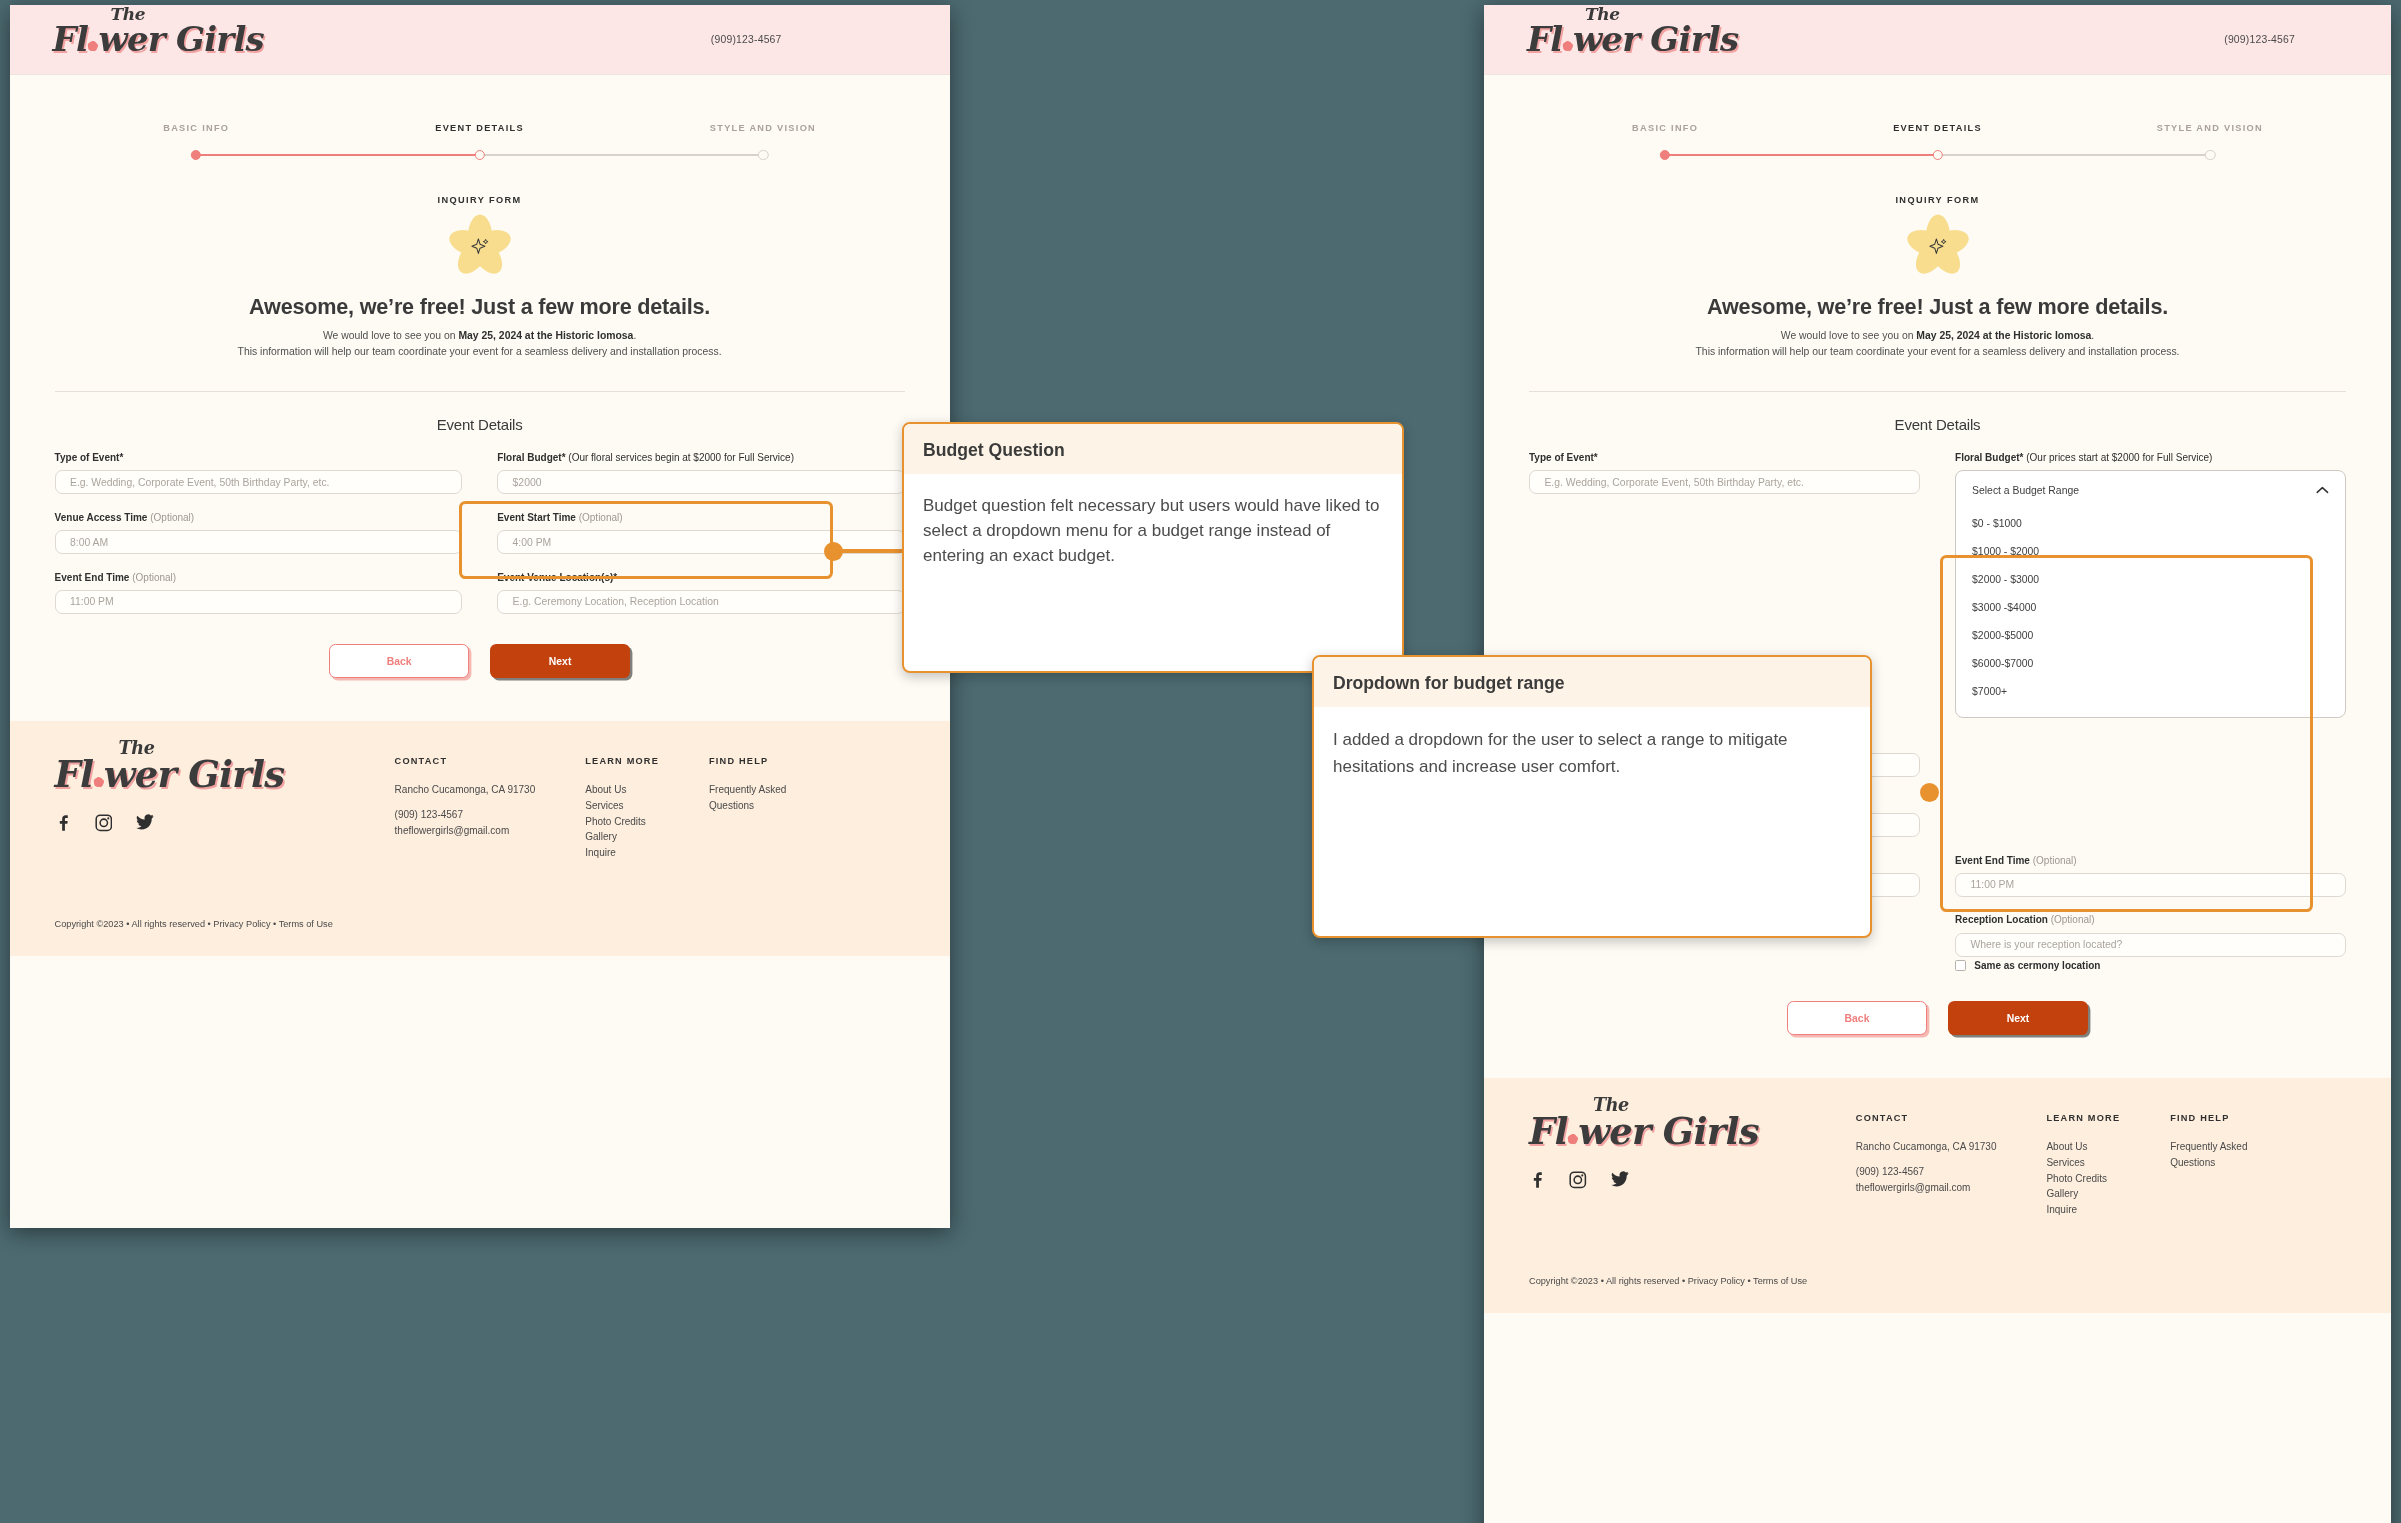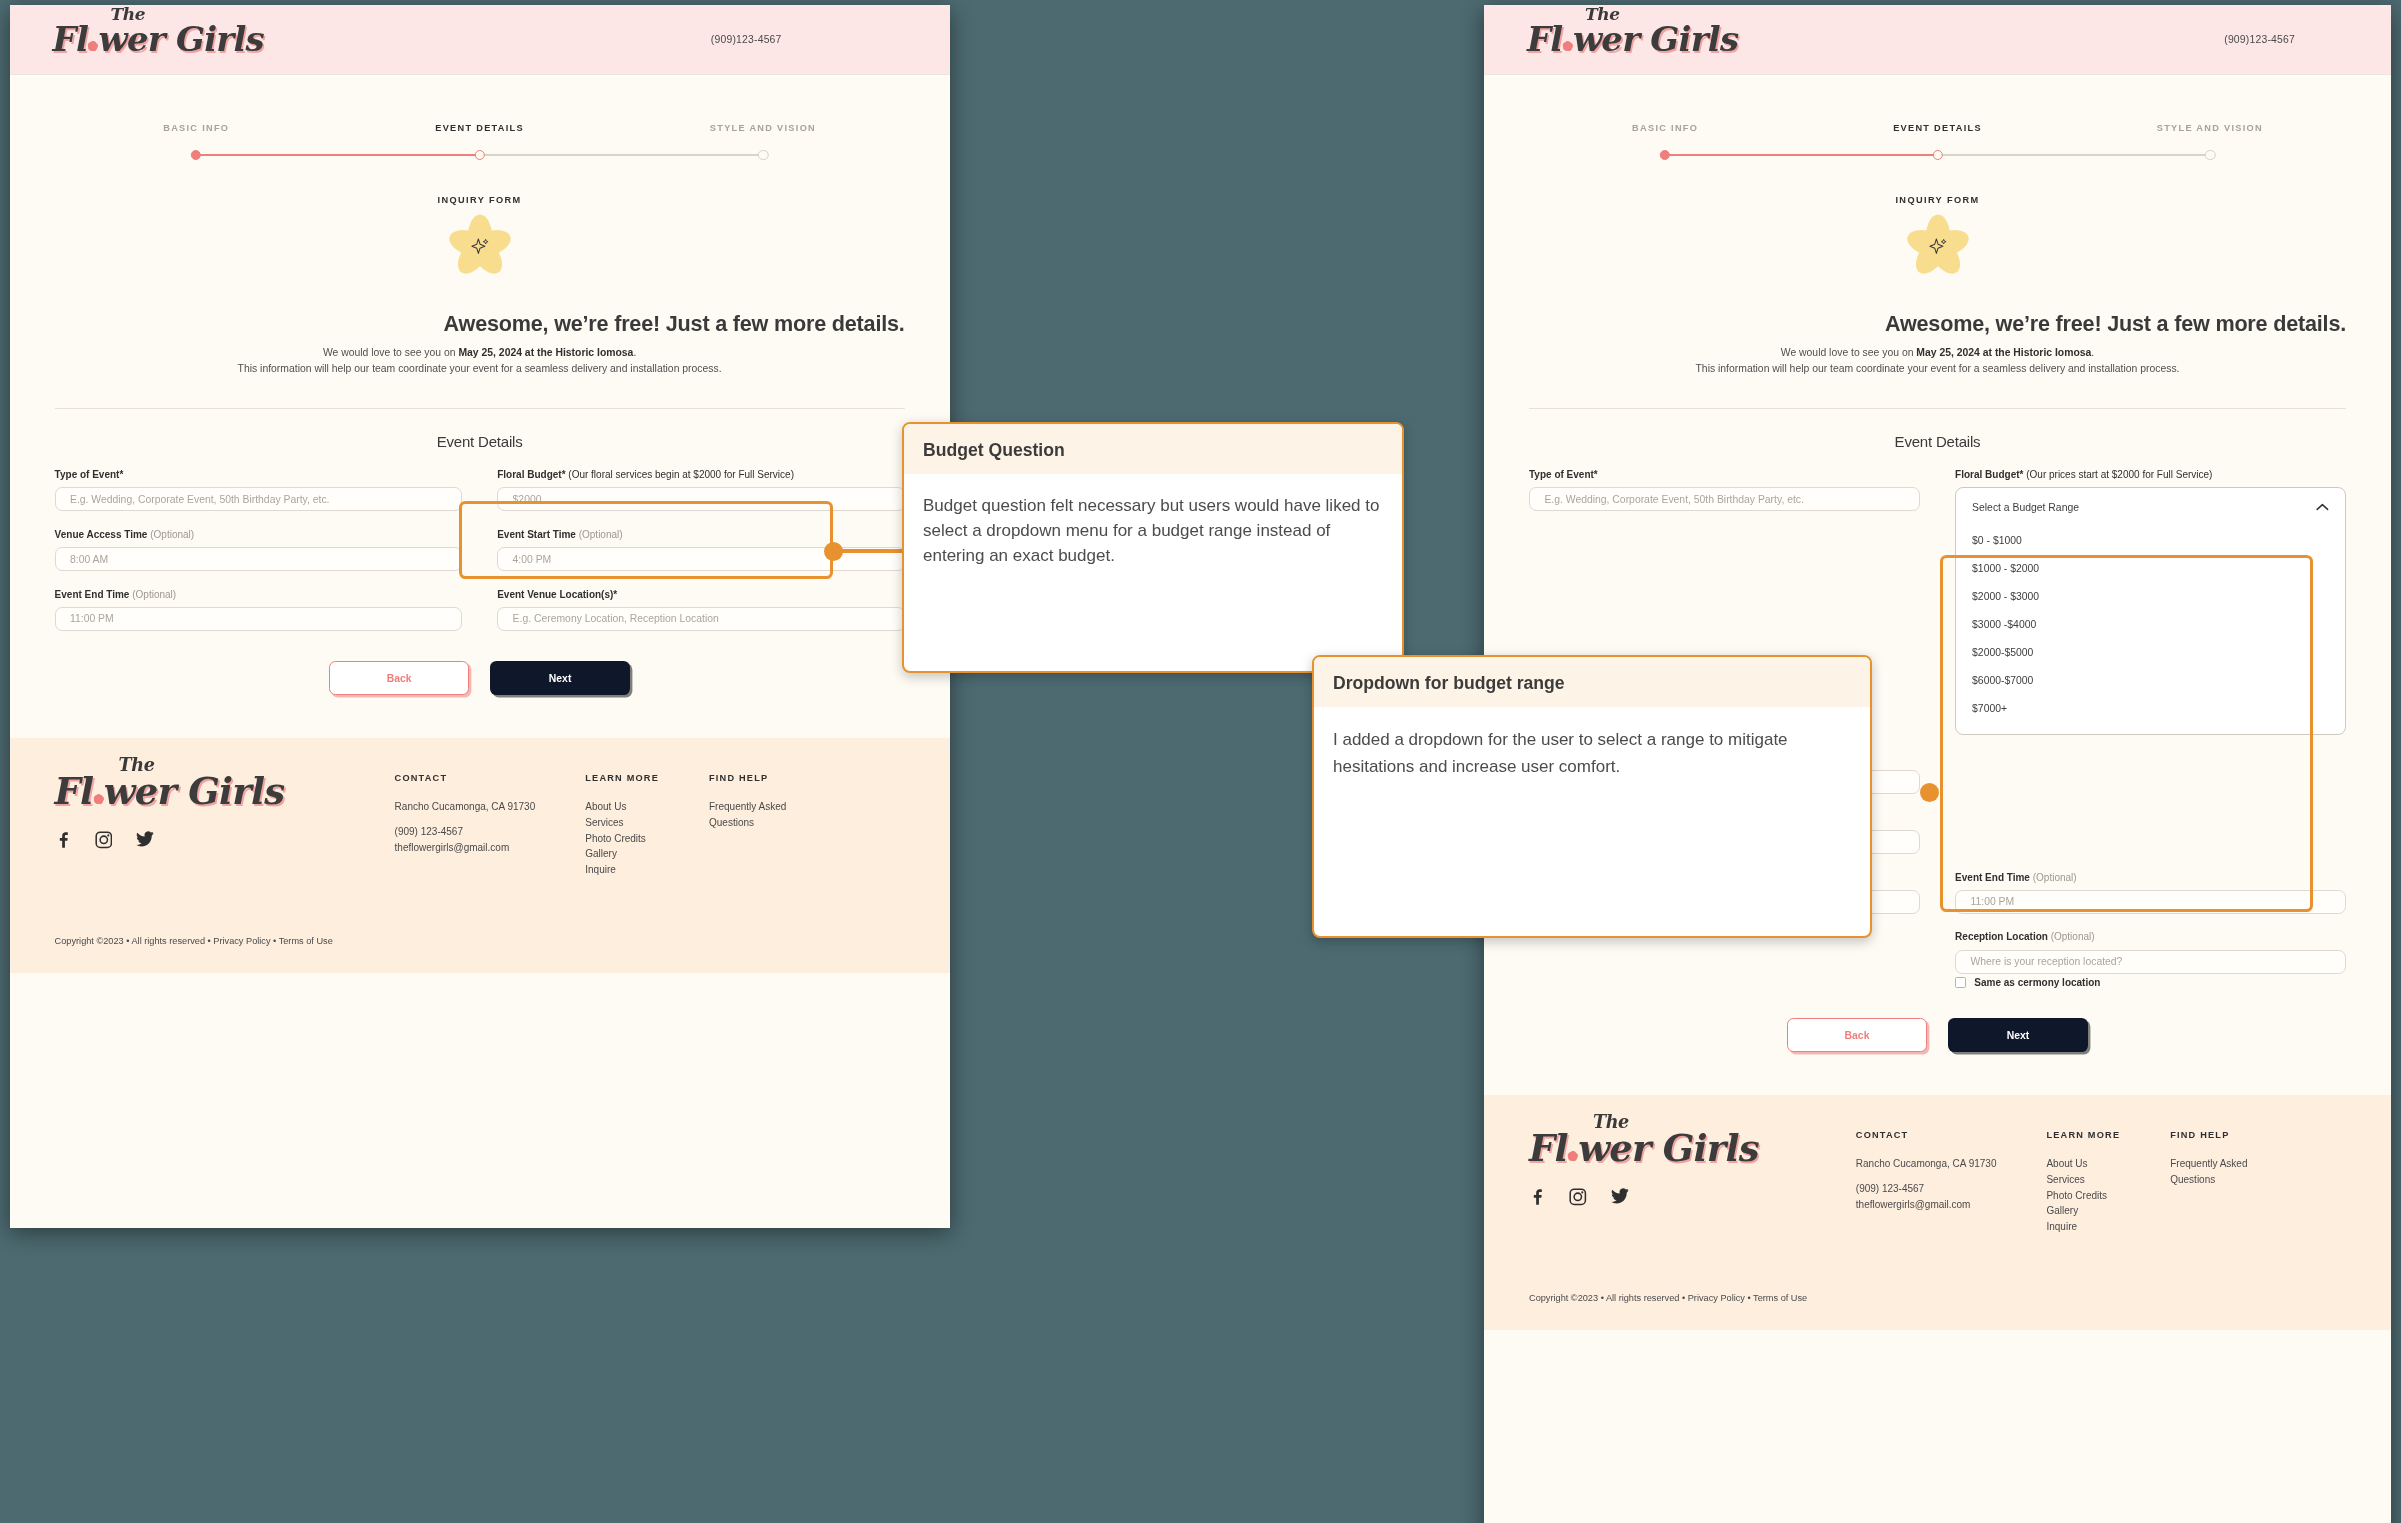--- a/index.html
+++ b/index.html
@@ -147,25 +147,25 @@
   .flower-art .sparkle {
     position: absolute;
     left: 50%; top: 50%;
     transform: translate(-50%,-50%);
     width: 21px; height: 21px;
     background: none; border-radius: 0;
     margin: 0;
     z-index: 3;
   }
   .headline {
-    text-align: right;
+    text-align: center;
     font-size: 21.6px;
     font-weight: bold;
     color: #3a3a3a;
-    margin-top: 35px;
+    margin-top: 18px;
     letter-spacing: -0.2px;
   }
   .sub1, .sub2 {
     text-align: center;
     font-size: 10.4px;
     color: #4f4f4f;
     margin-top: 9.6px;
   }
   .sub2 { margin-top: 5.6px; }
   .sub1 b { font-weight: bold; color: #2f2f2f; }
@@ -227,21 +227,21 @@
     font-size: 10.4px;
     font-weight: bold;
   }
   .btn-back {
     background: #ffffff;
     border: 1.2px solid #ef7f7c;
     color: #ef7f7c;
     box-shadow: 2.4px 2.4px 0 rgba(239,127,124,0.55);
   }
   .btn-next {
-    background: #0f172a;
+    background: #c2410c;
     color: #ffffff;
     box-shadow: 2.4px 2.4px 0 rgba(60,60,60,0.65);
   }
 
   
   .site-footer {
     background: #fdeede;
     padding: 35px 45px 0;
     margin-top: 43px;
   }

